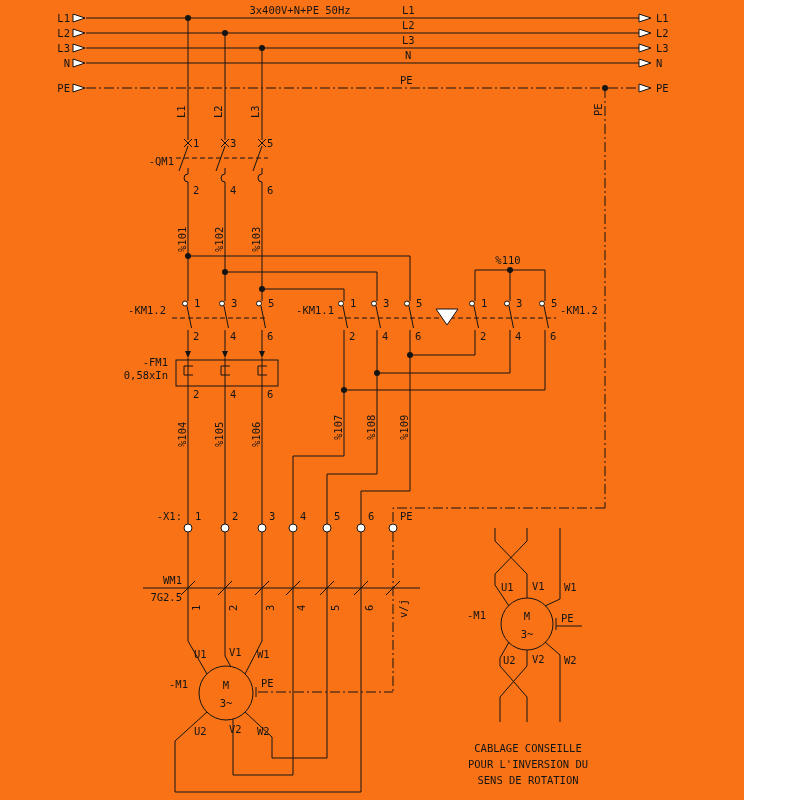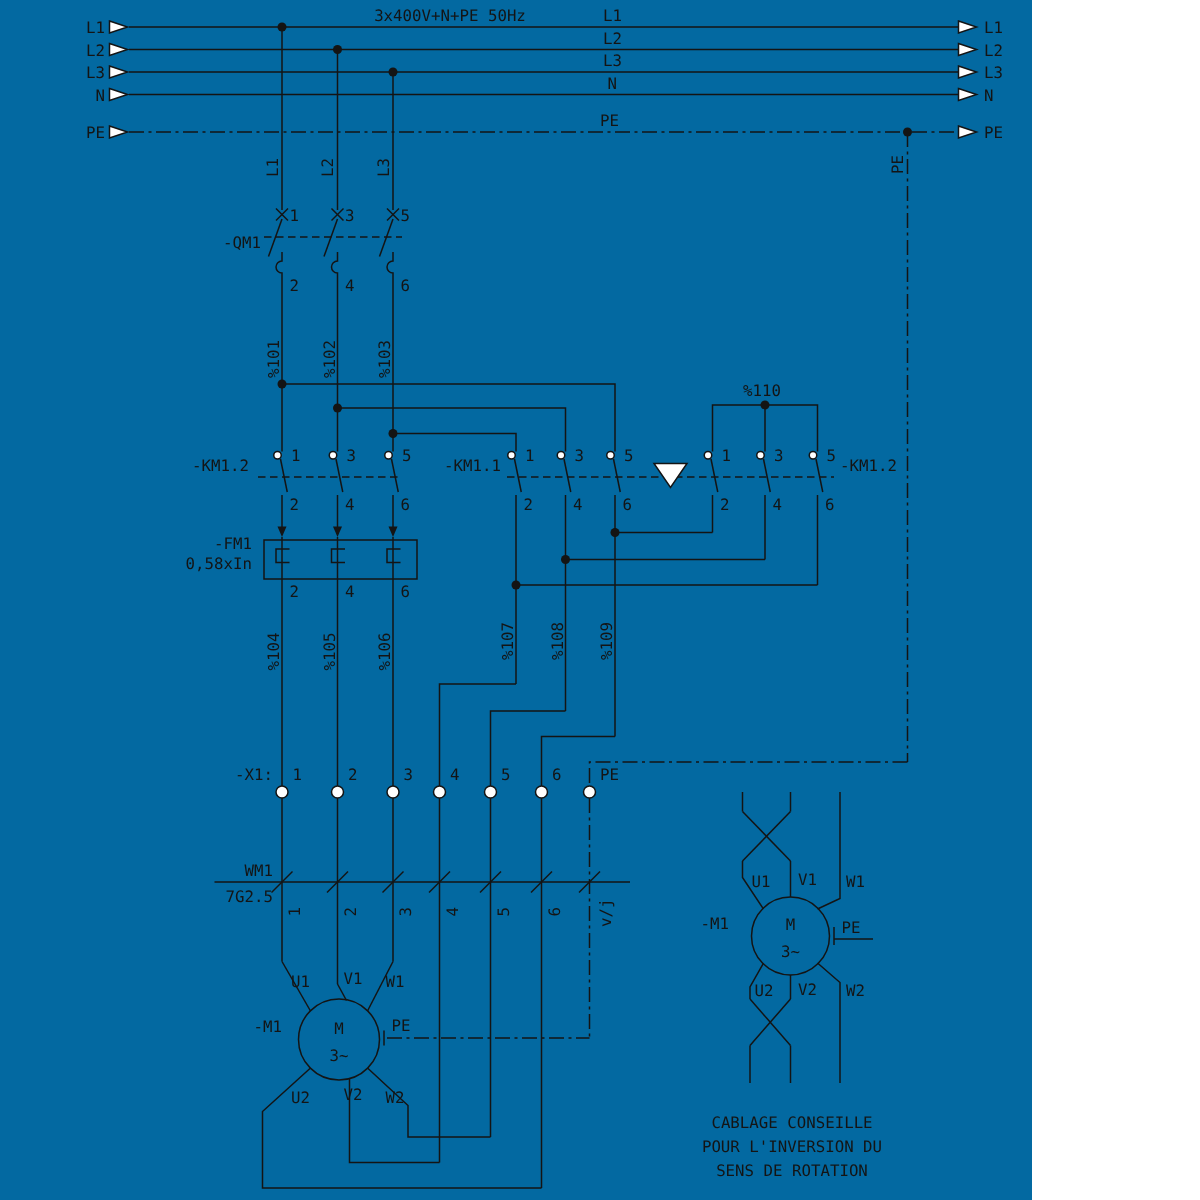--- a/index.html
+++ b/index.html
@@ -1,16 +1,16 @@
 <!DOCTYPE html>
 <html><head>
 <meta charset="utf-8">
 <style>
   html,body{margin:0;padding:0;background:#fff;}
-  .page{width:688px;height:800px;background:#0369a1;}
+  .page{width:744px;height:800px;background:#f97316;}
   svg{display:block;}
   .k{stroke:#141414;stroke-width:1;fill:none;}
   .dd{stroke-dasharray:10 3 2 3;}
   .ds{stroke-dasharray:5 3;}
   .dot{fill:#141414;stroke:none;}
   .tr{fill:#fff;stroke:#141414;stroke-width:1;}
   .tc{fill:#fff;stroke:#141414;stroke-width:1;}
   text{font-family:"DejaVu Sans Mono","Liberation Mono",monospace;font-size:10.5px;fill:#141414;}
   .e{text-anchor:end;} .m{text-anchor:middle;}
 </style>

